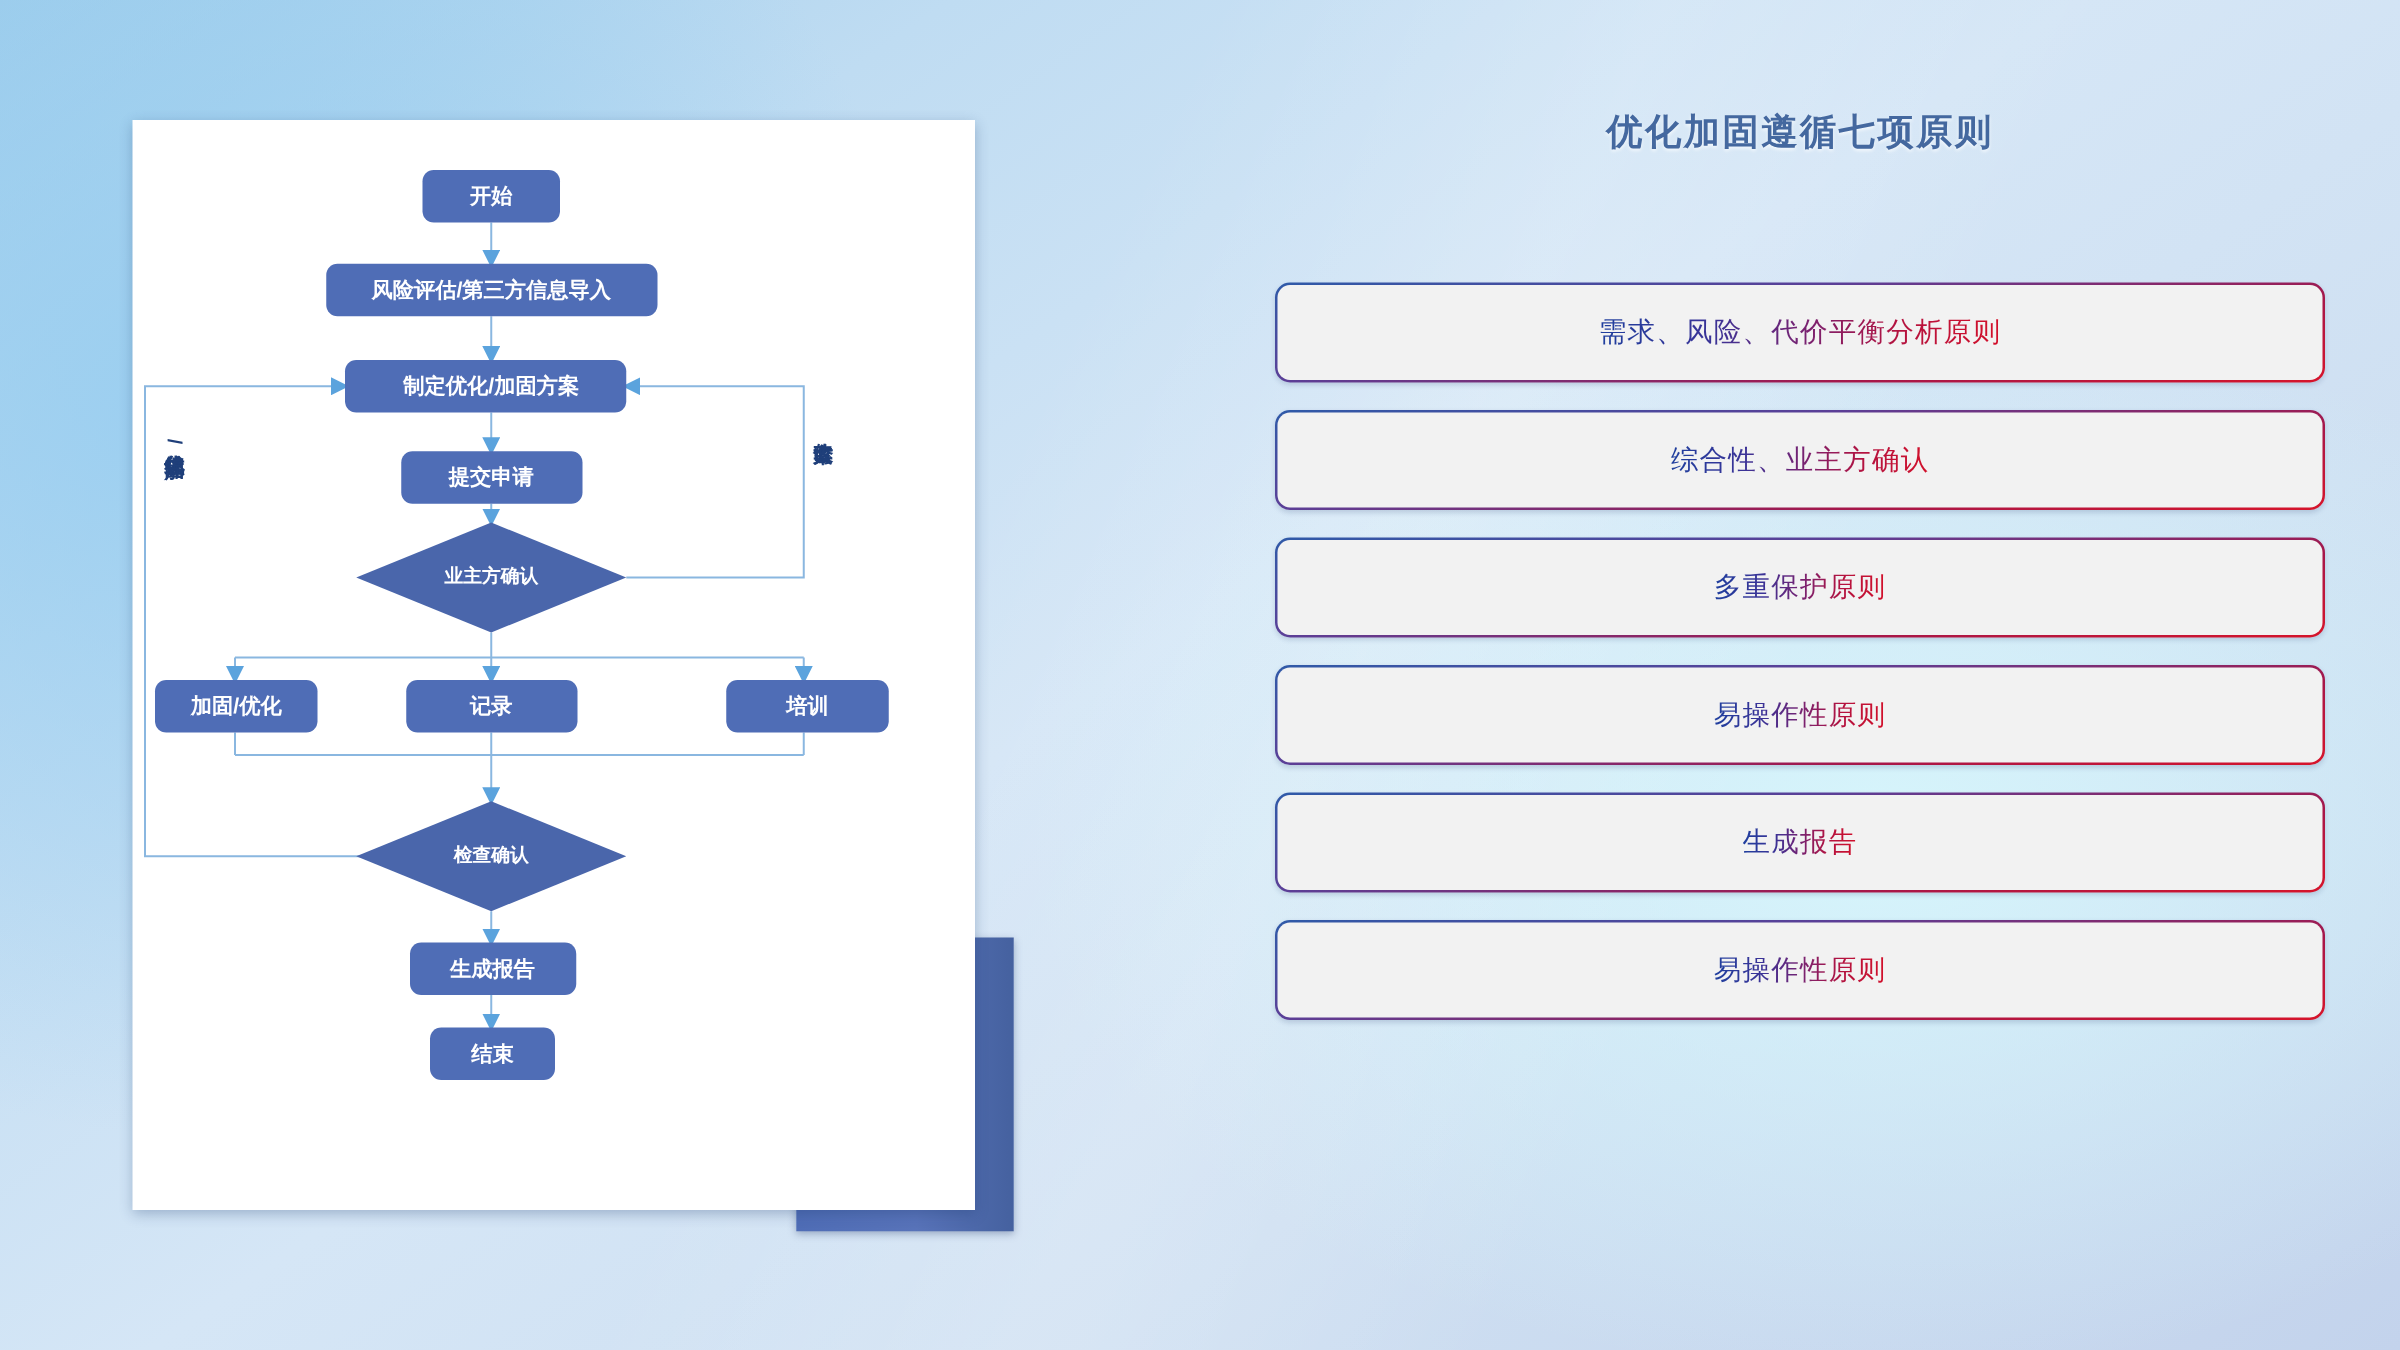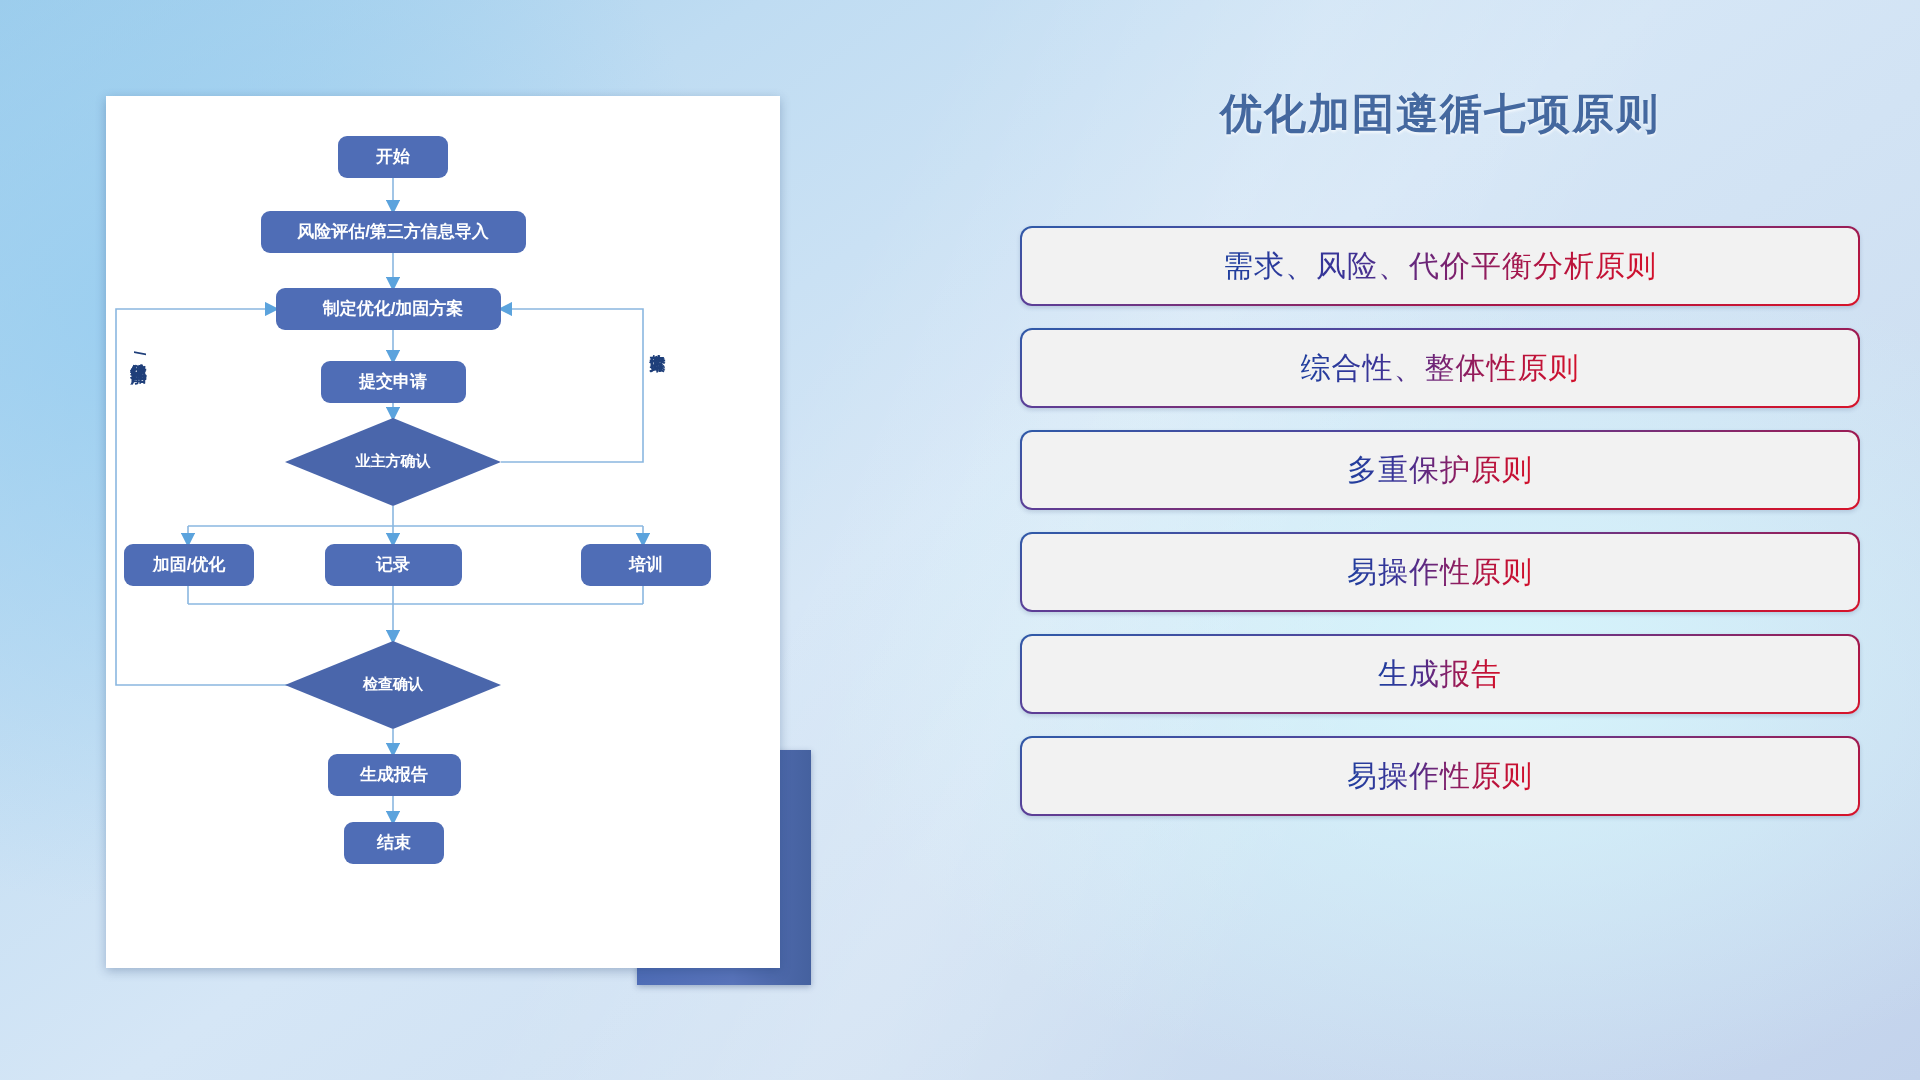--- a/index.html
+++ b/index.html
@@ -31,31 +31,31 @@
 
   .nodeLabel{font-family:"Liberation Sans","DejaVu Sans",sans-serif;
       font-weight:bold;fill:#ffffff;font-size:17px;text-anchor:middle;dominant-baseline:middle;}
   .nodeLabelSm{font-size:15px;}
   .sideLabel{font-family:"Liberation Sans","DejaVu Sans",sans-serif;
       font-weight:bold;fill:#1f3f7a;font-size:16px;}
 
   
   #right-panel{position:absolute;left:1020px;top:86px;width:840px;height:920px;}
   #panel-title{position:absolute;left:0;top:0;width:840px;text-align:center;
-      font-size:42px;font-weight:bold;color:#44689f;letter-spacing:2px;
+      font-size:29px;font-weight:bold;color:#44689f;letter-spacing:2px;
       text-shadow:0 2px 3px rgba(255,255,255,.75);}
   #principle-list{position:absolute;left:0;top:140px;width:840px;}
   .principle-item{position:relative;height:76px;margin-bottom:22px;
       border-radius:12px;padding:2px;
       background:linear-gradient(170deg,#2f5aa8 0%,#5b3f97 35%,#a5174a 70%,#d7142a 100%);
       box-shadow:0 2px 4px rgba(40,60,110,.18);}
   .principle-inner{height:100%;width:100%;border-radius:10px;
       background:#f2f2f2;
       display:flex;align-items:center;justify-content:center;}
-  .principle-text{font-size:30px;font-weight:500;letter-spacing:1px;
+  .principle-text{font-size:22px;font-weight:500;letter-spacing:1px;
       background:linear-gradient(90deg,#1f3f9e 0%,#3a3397 28%,#7a2270 52%,#b31340 74%,#d3102a 100%);
       -webkit-background-clip:text;background-clip:text;color:transparent;
       -webkit-text-fill-color:transparent;}
 </style>
 </head>
 <body>
 
 <div id="bg"></div>
 <div id="bg-soft"></div>
 
@@ -151,21 +151,21 @@
 <div id="right-panel">
   <div id="panel-title">优化加固遵循七项原则</div>
   <div id="principle-list">
     <div class="principle-item">
       <div class="principle-inner">
         <span class="principle-text">需求、风险、代价平衡分析原则</span>
       </div>
     </div>
     <div class="principle-item">
       <div class="principle-inner">
-        <span class="principle-text">综合性、整体性原则</span>
+        <span class="principle-text">综合性、业主方确认</span>
       </div>
     </div>
     <div class="principle-item">
       <div class="principle-inner">
         <span class="principle-text">多重保护原则</span>
       </div>
     </div>
     <div class="principle-item">
       <div class="principle-inner">
         <span class="principle-text">易操作性原则</span>

